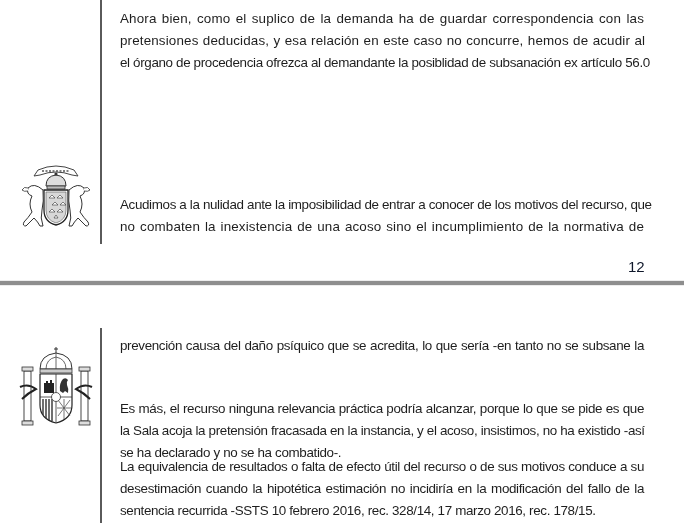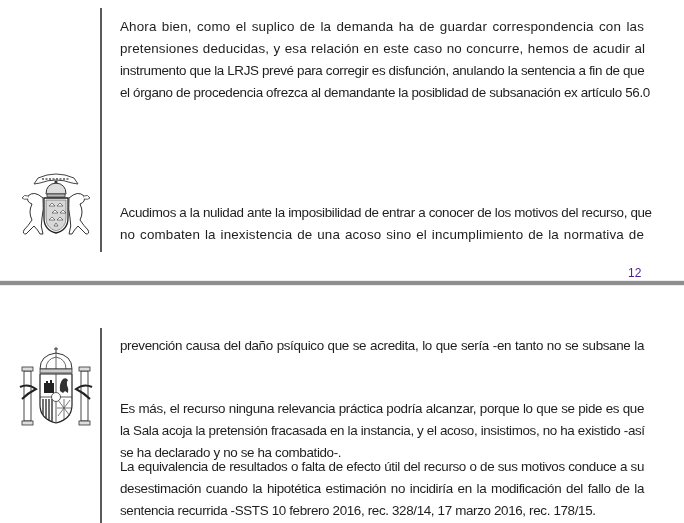--- a/index.html
+++ b/index.html
@@ -14,21 +14,21 @@
       overflow: hidden;
       font-family: "Liberation Sans", sans-serif;
       color: #1a1a1a;
     }
     .page {
       position: absolute;
       left: 0;
       width: 684px;
       background: #ffffff;
     }
-    .page-top { top: 8px; height: 280px; }
+    .page-top { top: 0; height: 280px; }
     .page-bottom { top: 286px; height: 237px; }
 
     .page-break {
       position: absolute;
       left: 0;
       top: 280px;
       width: 684px;
       height: 6px;
       background: #ececec;
     }
@@ -75,22 +75,22 @@
 
     .line { display: block; white-space: nowrap; text-align-last: justify; }
     .line.last { text-align-last: left; }
     .line.spaced { letter-spacing: 0.15px; word-spacing: 0.5px; }
     .line.tight { letter-spacing: -0.35px; }
 
     .page-number {
       position: absolute;
       left: 628px;
       top: 258px;
-      font-size: 12px;
-      color: #4c1d95;
+      font-size: 15px;
+      color: #0f172a;
     }
   </style>
 </head>
 <body>
 
 <div class="page page-top">
   <div class="margin-rule"></div>
 
   <svg class="crest crest-canarias" viewBox="0 0 80 72">
 
@@ -109,21 +109,20 @@
     <path d="M12 28 Q8 26 6 30 Q8 32 12 31" fill="#fff" stroke="#333" stroke-width="0.8"></path>
 
     <path d="M53 30 Q62 22 68 28 Q70 34 64 36 Q68 44 64 52 Q68 58 72 62 Q74 66 70 66 Q66 62 62 58 Q58 62 56 66 L53 66 Q56 58 54 50 Q52 42 53 30 Z" fill="#fff" stroke="#333" stroke-width="1"></path>
     <path d="M68 28 Q72 26 74 30 Q72 32 68 31" fill="#fff" stroke="#333" stroke-width="0.8"></path>
   </svg>
 
   <div class="text-block tb-1">
     <p>
       <span class="line spaced">Ahora bien, como el suplico de la demanda ha de guardar correspondencia con las</span>
       <span class="line spaced">pretensiones deducidas, y esa relación en este caso no concurre, hemos de acudir al</span>
-      <span class="line tight">instrumento que la LRJS prevé para corregir es disfunción, anulando la sentencia a fin de que</span>
       <span class="line tight"> el órgano de procedencia ofrezca al demandante la posiblidad de subsanación ex artículo 56.0</span>
     </p>
   </div>
 
   <div class="text-block tb-2">
     <p>
       <span class="line tight">Acudimos a la nulidad ante la imposibilidad de entrar a conocer de los motivos del recurso, que</span>
       <span class="line spaced">no combaten la inexistencia de una acoso sino el incumplimiento de la normativa  de</span>
     </p>
   </div>

